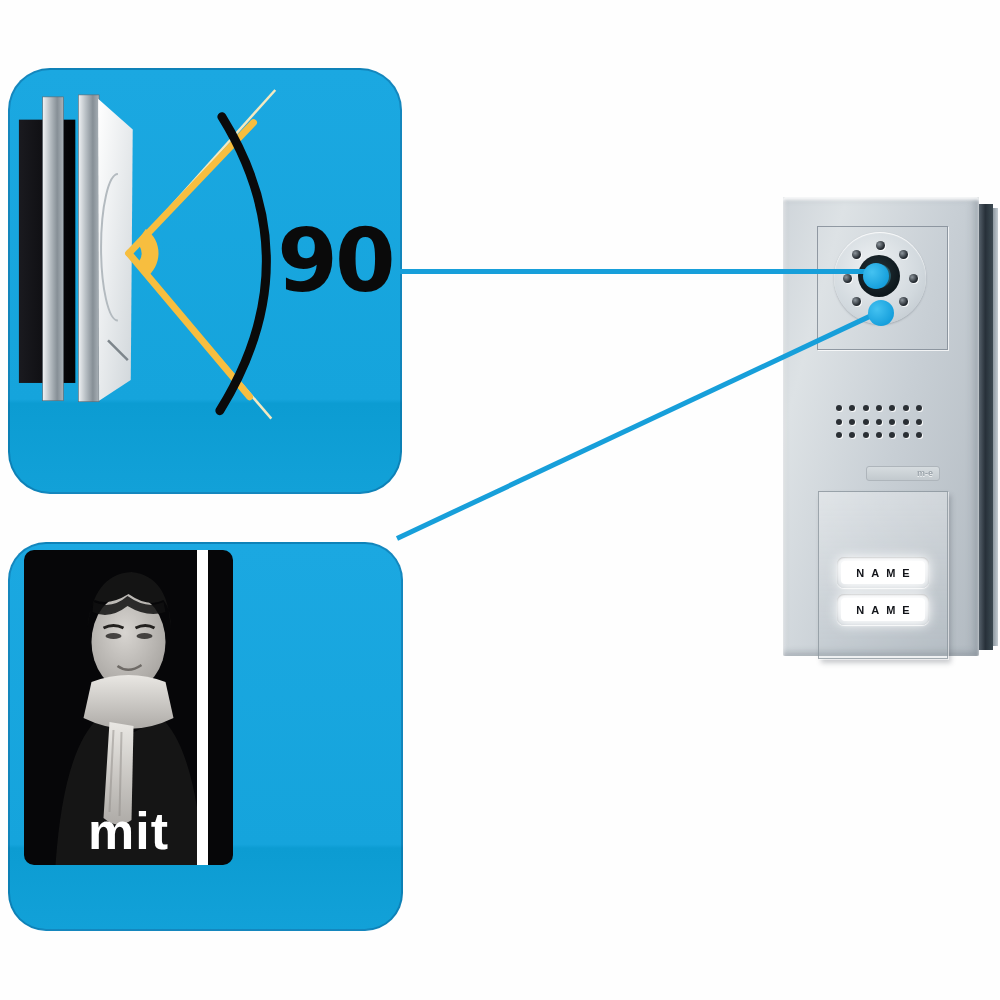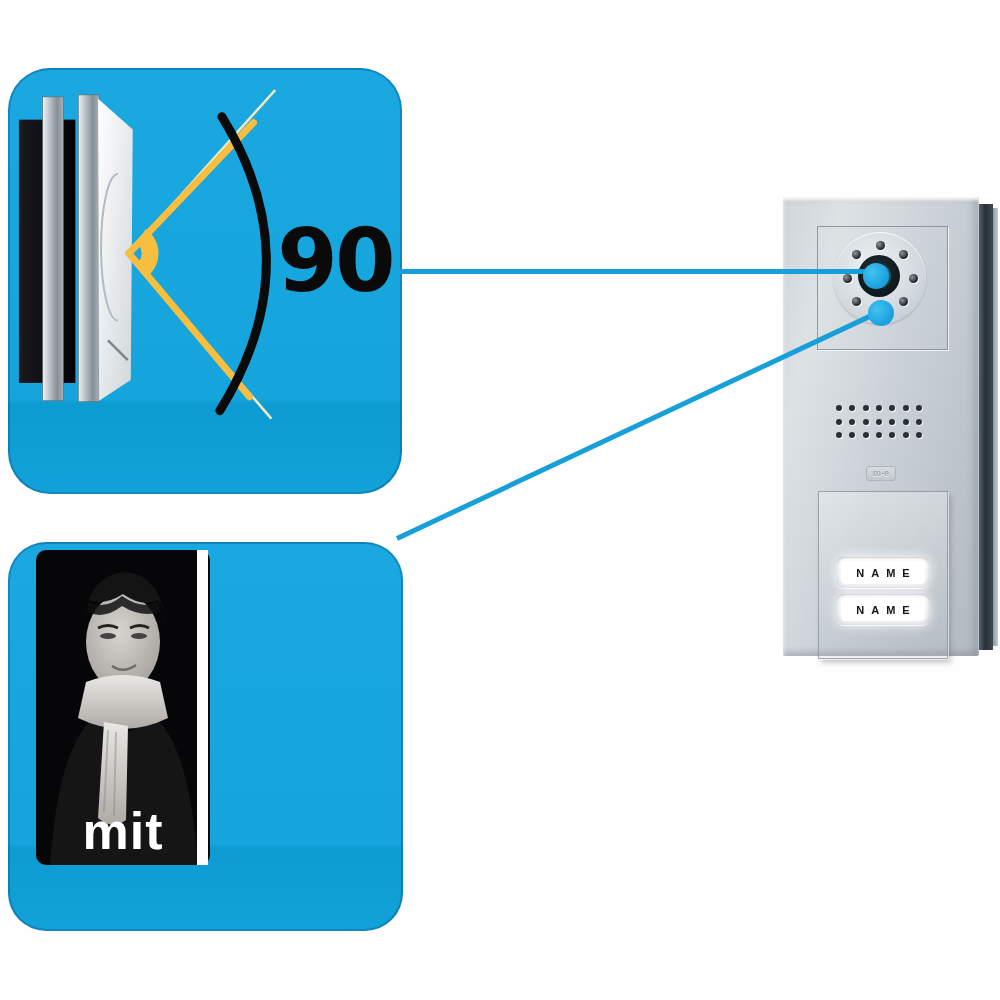--- a/index.html
+++ b/index.html
@@ -10,21 +10,21 @@
   .info-box{position:absolute;border-radius:42px;
     background:linear-gradient(180deg,#1ba8e1 0%,#15a4dc 78%,#0c9cd2 79%,#12a1d8 100%);
     border:2px solid rgba(8,60,110,.30);box-sizing:border-box;}
   #box-angle{left:8px;top:68px;width:394px;height:426px;}
   #box-photos{left:8px;top:542px;width:395px;height:389px;border-radius:38px;}
 
   #box-angle svg{position:absolute;left:0;top:0;width:100%;height:100%;}
 
   
   .photo{position:absolute;top:6px;height:315px;border-radius:10px;overflow:hidden;}
-  #photo-mit{left:26px;width:174px;background:#060608;}
+  #photo-mit{left:14px;width:174px;background:#060608;padding-left:35px;}
   #photo-ohne{left:202px;width:183px;background:#0d110d;}
   .photo svg{position:absolute;left:0;top:0;width:100%;height:100%;}
   #photo-ohne svg{filter:brightness(.5) contrast(.72) sepia(.18) hue-rotate(48deg);}
   .photo-label{position:absolute;left:0;right:0;bottom:8px;text-align:center;
     color:#ffffff;font-size:52px;font-weight:800;letter-spacing:1px;line-height:1;}
   .divider{position:absolute;left:187px;top:6px;width:11px;height:315px;background:#ffffff;}
 
   
   .callout-line{position:absolute;height:5px;background:#179fda;z-index:1;}
   #line-angle{left:400px;top:269px;width:478px;}
@@ -55,21 +55,21 @@
     background:radial-gradient(circle at 45% 40%,#26343a,#0d171c 70%);
     display:flex;align-items:center;justify-content:center;}
   .lens-core{width:24px;height:24px;border-radius:50%;
     background:radial-gradient(circle at 40% 35%,#3f7484,#24535f 70%,#16333c);}
   .grille{position:absolute;left:836px;top:405px;width:92px;height:39px;}
   .hole{position:absolute;width:6px;height:6px;border-radius:50%;background:#2a2f34;
     box-shadow:1px 1px 0 rgba(255,255,255,.85);}
   .brand-badge{position:absolute;left:866px;top:466px;width:28px;height:13px;border-radius:3px;
     border:1px solid #aeb5bb;background:linear-gradient(180deg,#d6dcdf,#c2c9ce);
     color:#9aa3aa;font-size:9px;font-weight:700;line-height:12px;text-align:center;
-    text-shadow:0 1px 0 rgba(255,255,255,.8);}
+    text-shadow:0 1px 0 rgba(255,255,255,.8);padding-left:44px;}
   .name-module{position:absolute;left:818px;top:491px;width:128px;height:166px;
     border:1px solid rgba(140,150,158,.8);
     background:linear-gradient(180deg,rgba(255,255,255,.30),rgba(165,175,182,.18));
     box-shadow:1px 1px 0 rgba(255,255,255,.6),3px 4px 5px rgba(60,70,80,.28);text-decoration:underline;}
   .name-btn{position:absolute;left:18px;width:92px;height:31px;border-radius:7px;
     background:linear-gradient(180deg,#f2f4f6,#c6cdd3);
     box-shadow:inset 0 1px 2px rgba(0,0,0,.35),0 1px 1px rgba(255,255,255,.85);
     display:flex;align-items:center;justify-content:center;padding:4px;box-sizing:border-box;}
   #name-btn-1{top:65px;}
   #name-btn-2{top:102px;}

